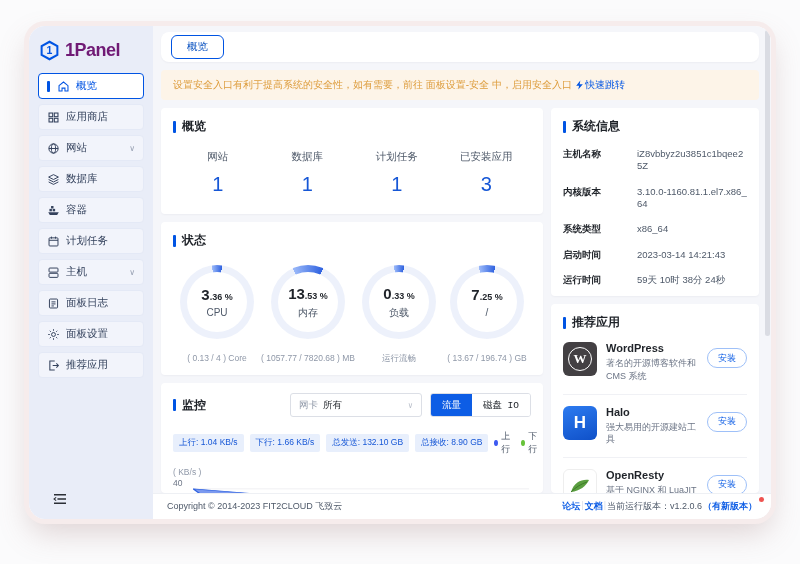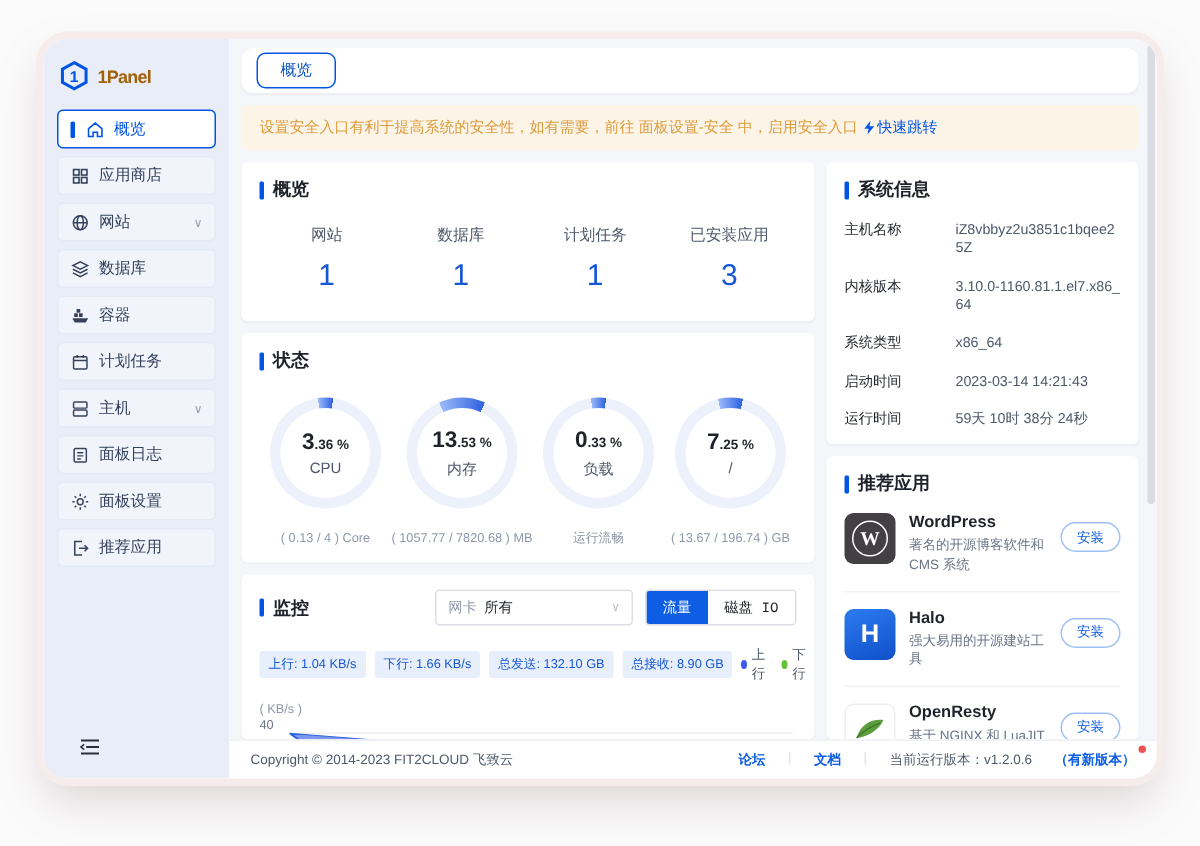--- a/index.html
+++ b/index.html
@@ -6,21 +6,21 @@
   html,body { width:800px; height:564px; overflow:hidden; }
   body { background:#fbfbfc; font-family:"Liberation Sans","DejaVu Sans",sans-serif; position:relative; }
 
   .frame { position:absolute; left:29px; top:26px; width:742px; height:493px; background:#fff;
            border-radius:16px; box-shadow:0 0 0 5px #f6ecec, 0 14px 30px rgba(150,110,110,.28);
            overflow:hidden; display:flex; }
 
   
   .sidebar { width:124px; background:#e9edf8; display:flex; flex-direction:column; padding:8px 0 8px; position:relative; flex-shrink:0; }
   .logo { display:flex; align-items:center; gap:5px; padding:6px 10px 12px; }
-  .logo-text { font-size:12px; font-weight:bold; color:#a16207; letter-spacing:-0.5px; }
+  .logo-text { font-size:18px; font-weight:bold; color:#701a75; letter-spacing:-0.5px; }
   .menu { flex:1; display:flex; flex-direction:column; align-items:center; gap:5px; }
   .mi { width:106px; height:26px; border-radius:4px; background:#f2f4fb; border:1px solid #e4e9f6;
         display:flex; align-items:center; padding:0 8px; gap:6px; font-size:10.5px; color:#33415c; cursor:pointer; }
   .mi svg { flex-shrink:0; }
   .mi .chev { margin-left:auto; color:#98a1b3; font-size:8px; }
   .mi.active { background:#fff; border-color:#0054e3; color:#0054e3; }
   .abar { width:3px; height:11px; background:#0054e3; border-radius:1px; margin-right:1px; }
   .collapse { position:absolute; left:24px; bottom:10px; cursor:pointer; }
 
   
@@ -72,39 +72,39 @@
   .legend { margin-left:auto; display:flex; gap:9px; font-size:9px; color:#4e5969; align-items:center; }
   .leg { display:flex; align-items:center; gap:3px; }
   .dot { width:6px; height:6px; border-radius:50%; }
   .yunit { font-size:8.5px; color:#8f98a8; margin-top:11px; }
   .chartwrap { position:relative; margin-top:5px; }
   .ytick { position:absolute; left:0; top:-4px; font-size:8.5px; color:#6b7485; }
   .chart { display:block; margin-left:20px; width:calc(100% - 22px); height:34px; }
 
   
   .info-row { display:flex; margin-top:13px; font-size:9.5px; line-height:1.3; }
-  .info-label { width:58px; color:#1f2329; font-weight:normal; flex-shrink:0; }
+  .info-label { width:58px; color:#1f2329; font-weight:bold; flex-shrink:0; }
   .info-value { color:#4e5969; word-break:break-all;padding-left:16px; }
 
   
   .apps-card { flex:1; min-height:0; overflow:hidden; }
   .app-row { display:flex; gap:9px; padding:11px 0; border-bottom:1px solid #f0f1f5; align-items:flex-start; }
   .app-icon { width:34px; height:34px; border-radius:6px; flex-shrink:0; display:flex; align-items:center; justify-content:center; }
   .icon-wp { background:#434043; color:#fff; }
   .wp-circ { width:24px; height:24px; border:1.5px solid #fff; border-radius:50%; display:flex; align-items:center; justify-content:center; font-size:13px; font-weight:bold; font-family:"Liberation Serif",serif; }
   .icon-halo { background:linear-gradient(160deg,#2d7bf0,#0f50c8); color:#fff; font-size:17px; font-weight:bold; }
   .icon-or { background:#fff; border:1px solid #eee; }
   .app-info { flex:1; min-width:0; }
   .app-name { font-size:11px; font-weight:bold; color:#1f2329; }
   .app-desc { font-size:9px; color:#6b7485; margin-top:3px; line-height:1.4; }
   .install-btn { border:1px solid #9ec0f8; color:#0d5de5; background:#fff; font-size:9px; padding:2.5px 10px; border-radius:10px; margin-top:6px; cursor:pointer; flex-shrink:0; }
 
   
   .footer { height:26px; flex-shrink:0; background:#fff; border-top:1px solid #eef0f4; display:flex; align-items:center; padding:0 14px; font-size:9px; color:#4e5969; position:relative; z-index:5; }
-  .f-right { margin-left:auto; display:flex; gap:15px; }
+  .f-right { margin-left:auto; display:flex; gap:1px; }
   .f-link { color:#0d5de5; font-weight:bold; cursor:pointer; }
   .f-sep { color:#dcdfe6; }
   .f-new { color:#0d5de5; font-weight:bold; position:relative; cursor:pointer; }
   .reddot { position:absolute; right:-7px; top:-3px; width:5px; height:5px; border-radius:50%; background:#ef5350; }
 
   .scrollbar { position:absolute; right:1px; top:4px; width:5px; height:306px; background:#dadce3; border-radius:3px; z-index:9; }
 </style>
 </head>
 <body>
 

